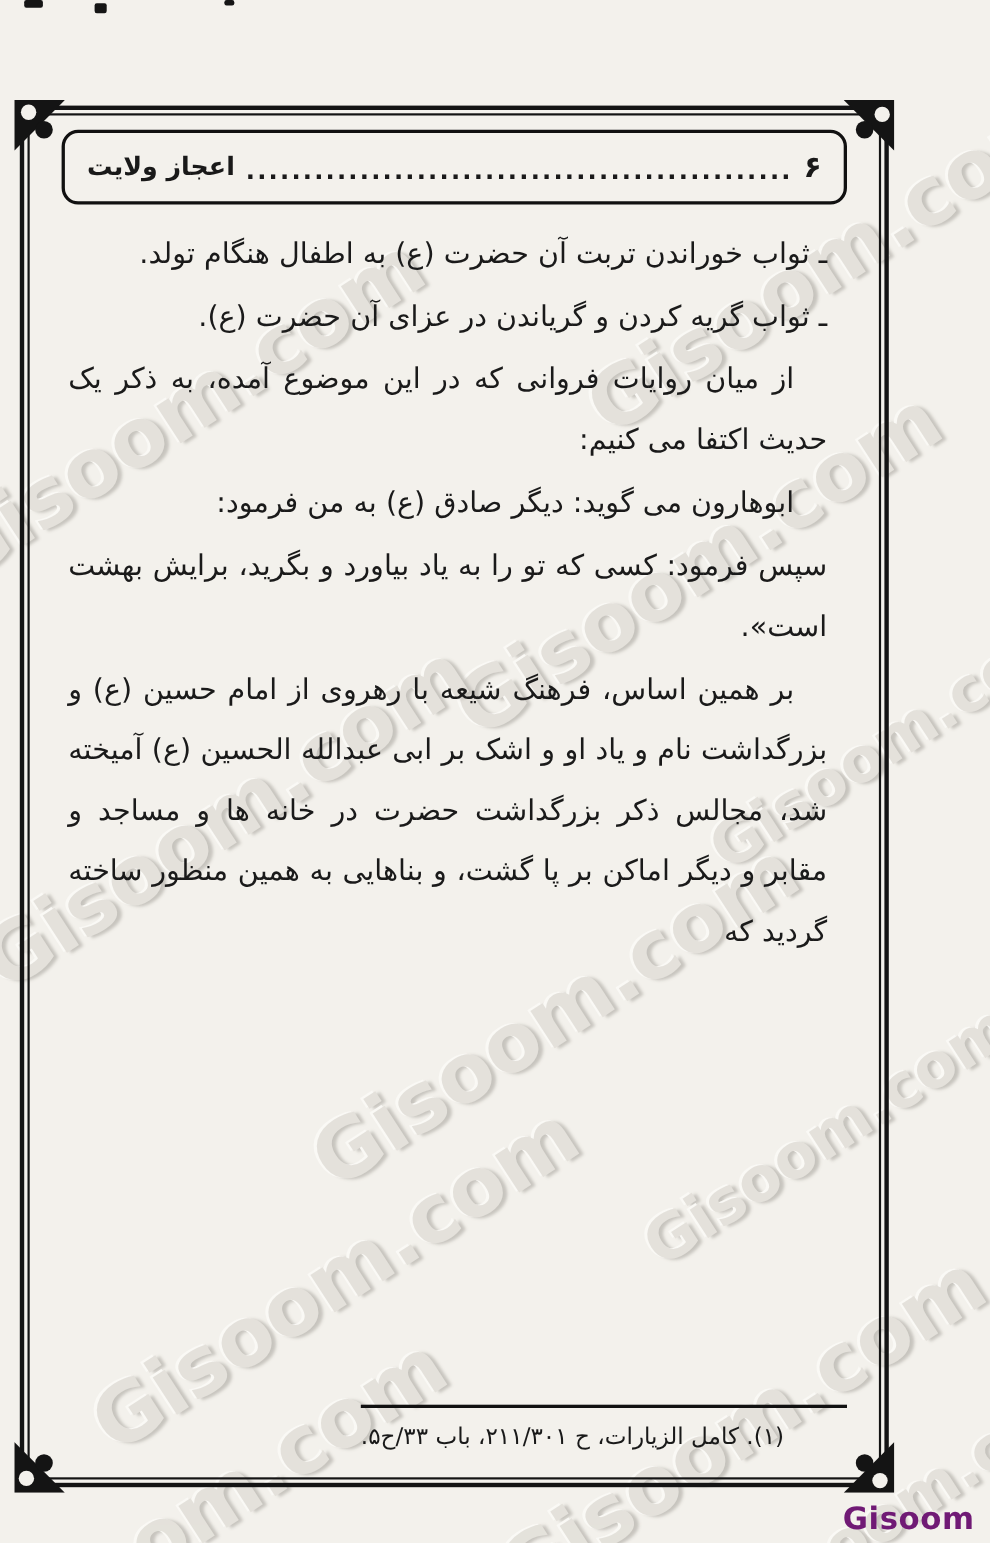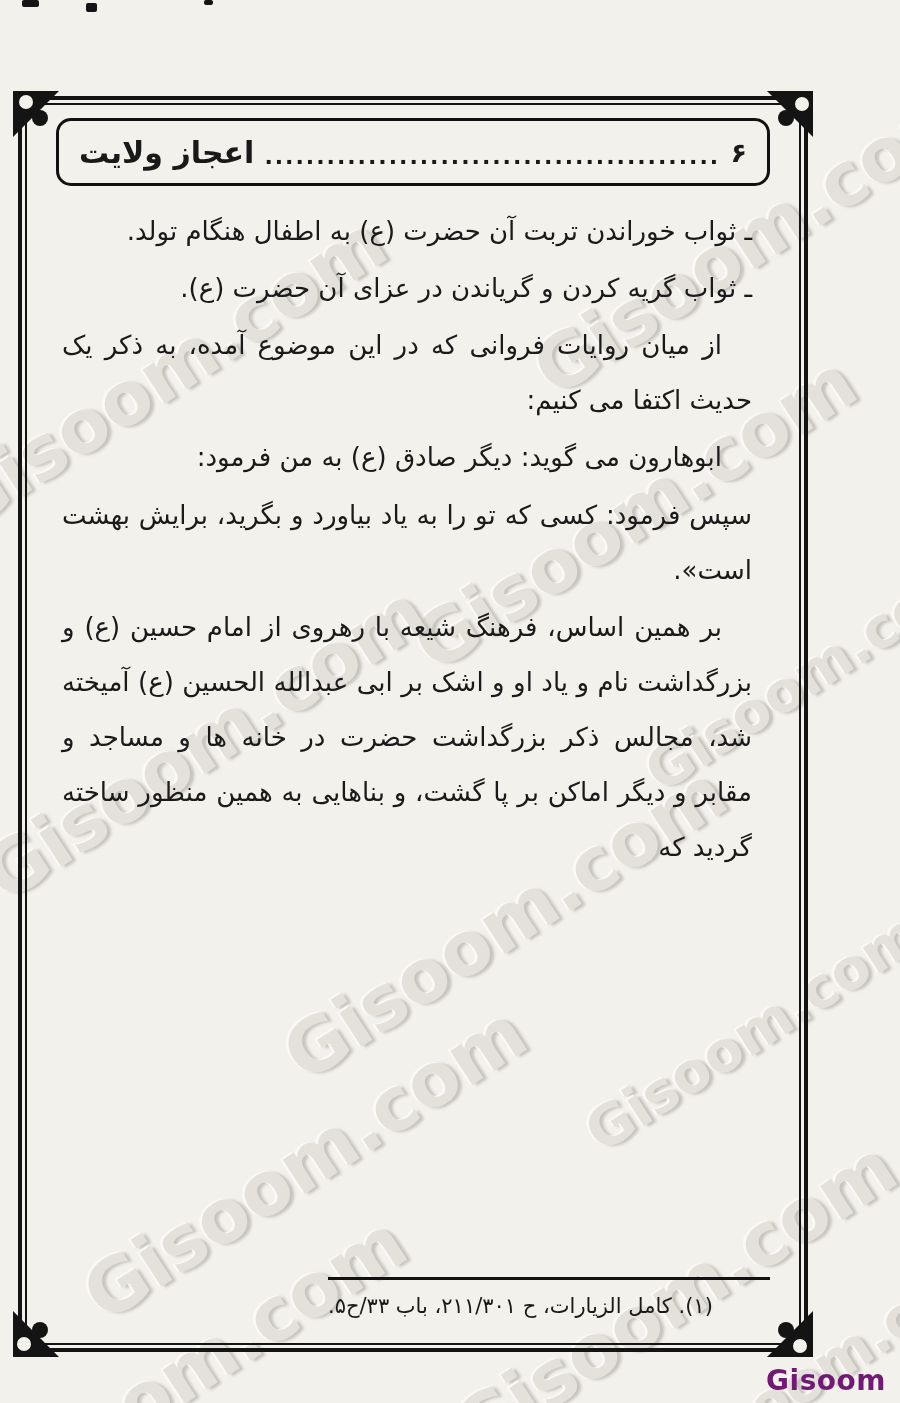--- a/index.html
+++ b/index.html
@@ -46,21 +46,21 @@
     padding:0 20px;gap:10px;
     background:transparent;
   }
   .page-num{font-size:27px;font-weight:600;flex:0 0 auto;}
   .dot-leader{
     flex:1 1 auto;overflow:hidden;white-space:nowrap;
     direction:ltr;text-align:left;
     font-size:22px;letter-spacing:2px;font-weight:700;
     transform:translateY(4px);
   }
-  .header-title{font-size:30px;font-weight:600;flex:0 0 auto;}
+  .header-title{font-size:23px;font-weight:600;flex:0 0 auto;}
 
   
   .body-text{
     position:absolute;left:40px;right:42px;top:104px;
     direction:rtl;text-align:justify;
     font-size:26px;font-weight:500;line-height:2.12;
     color:#1a1a1a;
   }
   .body-text p{margin:0 10px 2px 0;}
   .indent{text-indent:30px;}

